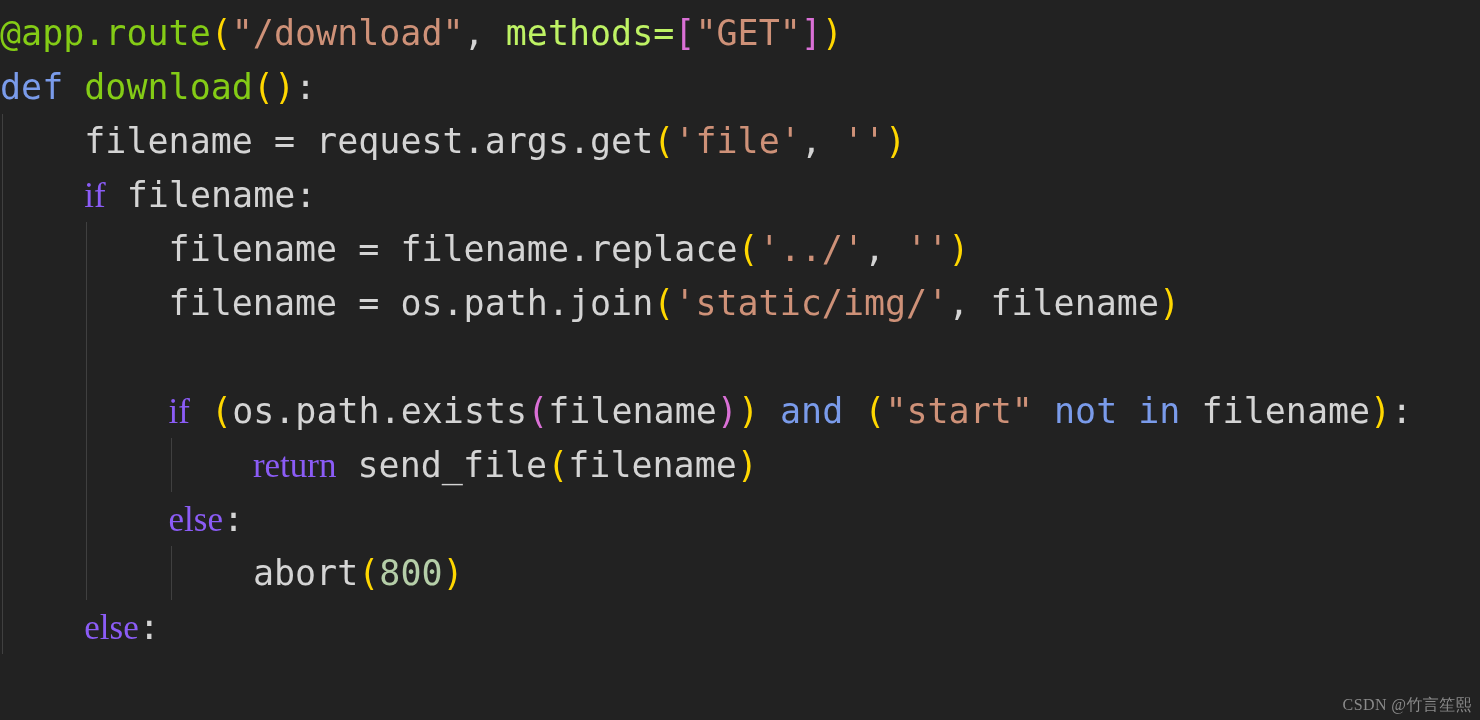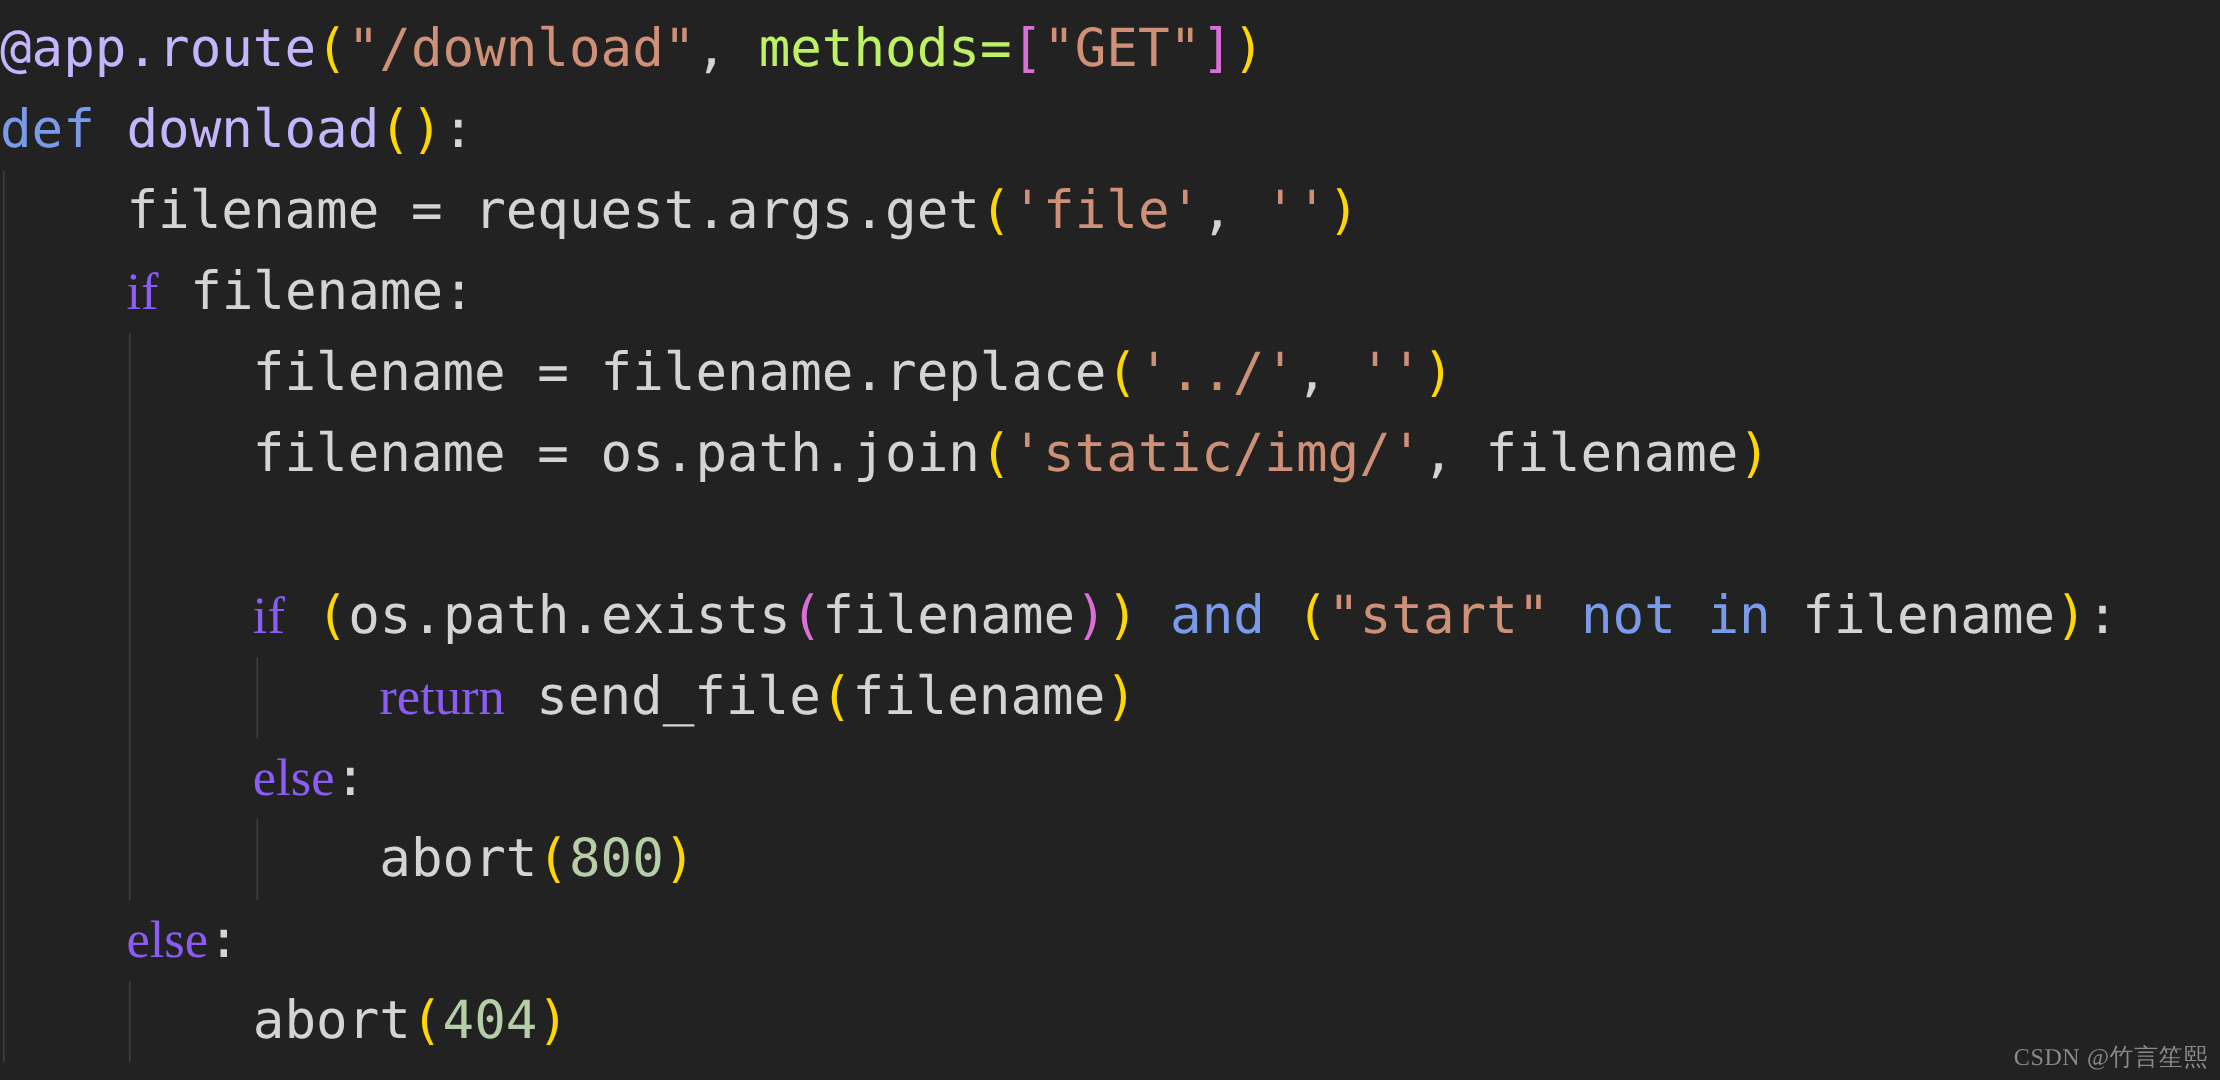--- a/index.html
+++ b/index.html
@@ -56,21 +56,21 @@
 
   .code-line .txt {
     position: relative;
     display: inline-block;
   }
 
   
   .t-plain   { color: #d4d4d4; }
   .t-kw      { color: #8b5cf6; font-family: Liberation Serif, serif; }   
   .t-kw2     { color: #7a9bea; }   
-  .t-func    { color: #c4b5fd; }   
+  .t-func    { color: #84cc16; }   
   .t-str     { color: #ce9178; }   
   .t-num     { color: #b5cea8; }   
   .t-prop    { color: #bef264; }   
   .t-op      { color: #d4d4d4; }
   .t-br1     { color: #ffd700; }   
   .t-br2     { color: #da70d6; }   
 
   .watermark {
     position: absolute;
     right: 8px;
@@ -91,16 +91,15 @@
       <div class="code-line"><div class="guides"><div class="guide" style="left: 2px;"></div></div><span class="txt"><span class="t-plain">    </span><span class="t-plain">filename </span><span class="t-op">=</span><span class="t-plain"> request.args.get</span><span class="t-br1">(</span><span class="t-str">'file'</span><span class="t-plain">, </span><span class="t-str">''</span><span class="t-br1">)</span></span></div>
       <div class="code-line"><div class="guides"><div class="guide" style="left: 2px;"></div></div><span class="txt"><span class="t-plain">    </span><span class="t-kw">if</span><span class="t-plain"> filename:</span></span></div>
       <div class="code-line"><div class="guides"><div class="guide" style="left: 2px;"></div><div class="guide" style="left: 86.4px;"></div></div><span class="txt"><span class="t-plain">        </span><span class="t-plain">filename </span><span class="t-op">=</span><span class="t-plain"> filename.replace</span><span class="t-br1">(</span><span class="t-str">'../'</span><span class="t-plain">, </span><span class="t-str">''</span><span class="t-br1">)</span></span></div>
       <div class="code-line"><div class="guides"><div class="guide" style="left: 2px;"></div><div class="guide" style="left: 86.4px;"></div></div><span class="txt"><span class="t-plain">        </span><span class="t-plain">filename </span><span class="t-op">=</span><span class="t-plain"> os.path.join</span><span class="t-br1">(</span><span class="t-str">'static/img/'</span><span class="t-plain">, filename</span><span class="t-br1">)</span></span></div>
       <div class="code-line"><div class="guides"><div class="guide" style="left: 2px;"></div><div class="guide" style="left: 86.4px;"></div></div></div>
       <div class="code-line"><div class="guides"><div class="guide" style="left: 2px;"></div><div class="guide" style="left: 86.4px;"></div></div><span class="txt"><span class="t-plain">        </span><span class="t-kw">if</span><span class="t-plain"> </span><span class="t-br1">(</span><span class="t-plain">os.path.exists</span><span class="t-br2">(</span><span class="t-plain">filename</span><span class="t-br2">)</span><span class="t-br1">)</span><span class="t-plain"> </span><span class="t-kw2">and</span><span class="t-plain"> </span><span class="t-br1">(</span><span class="t-str">"start"</span><span class="t-plain"> </span><span class="t-kw2">not</span><span class="t-plain"> </span><span class="t-kw2">in</span><span class="t-plain"> filename</span><span class="t-br1">)</span><span class="t-plain">:</span></span></div>
       <div class="code-line"><div class="guides"><div class="guide" style="left: 2px;"></div><div class="guide" style="left: 86.4px;"></div><div class="guide" style="left: 170.8px;"></div></div><span class="txt"><span class="t-plain">            </span><span class="t-kw">return</span><span class="t-plain"> send_file</span><span class="t-br1">(</span><span class="t-plain">filename</span><span class="t-br1">)</span></span></div>
       <div class="code-line"><div class="guides"><div class="guide" style="left: 2px;"></div><div class="guide" style="left: 86.4px;"></div></div><span class="txt"><span class="t-plain">        </span><span class="t-kw">else</span><span class="t-plain">:</span></span></div>
       <div class="code-line"><div class="guides"><div class="guide" style="left: 2px;"></div><div class="guide" style="left: 86.4px;"></div><div class="guide" style="left: 170.8px;"></div></div><span class="txt"><span class="t-plain">            </span><span class="t-plain">abort</span><span class="t-br1">(</span><span class="t-num">800</span><span class="t-br1">)</span></span></div>
       <div class="code-line"><div class="guides"><div class="guide" style="left: 2px;"></div></div><span class="txt"><span class="t-plain">    </span><span class="t-kw">else</span><span class="t-plain">:</span></span></div>
-      <div class="code-line"><div class="guides"><div class="guide" style="left: 2px;"></div><div class="guide" style="left: 86.4px;"></div></div><span class="txt"><span class="t-plain">        </span><span class="t-plain">abort</span><span class="t-br1">(</span><span class="t-num">404</span><span class="t-br1">)</span></span></div>
     </div>
   <div class="watermark">CSDN @竹言笙熙</div>
 </div>
 
 </body></html>

